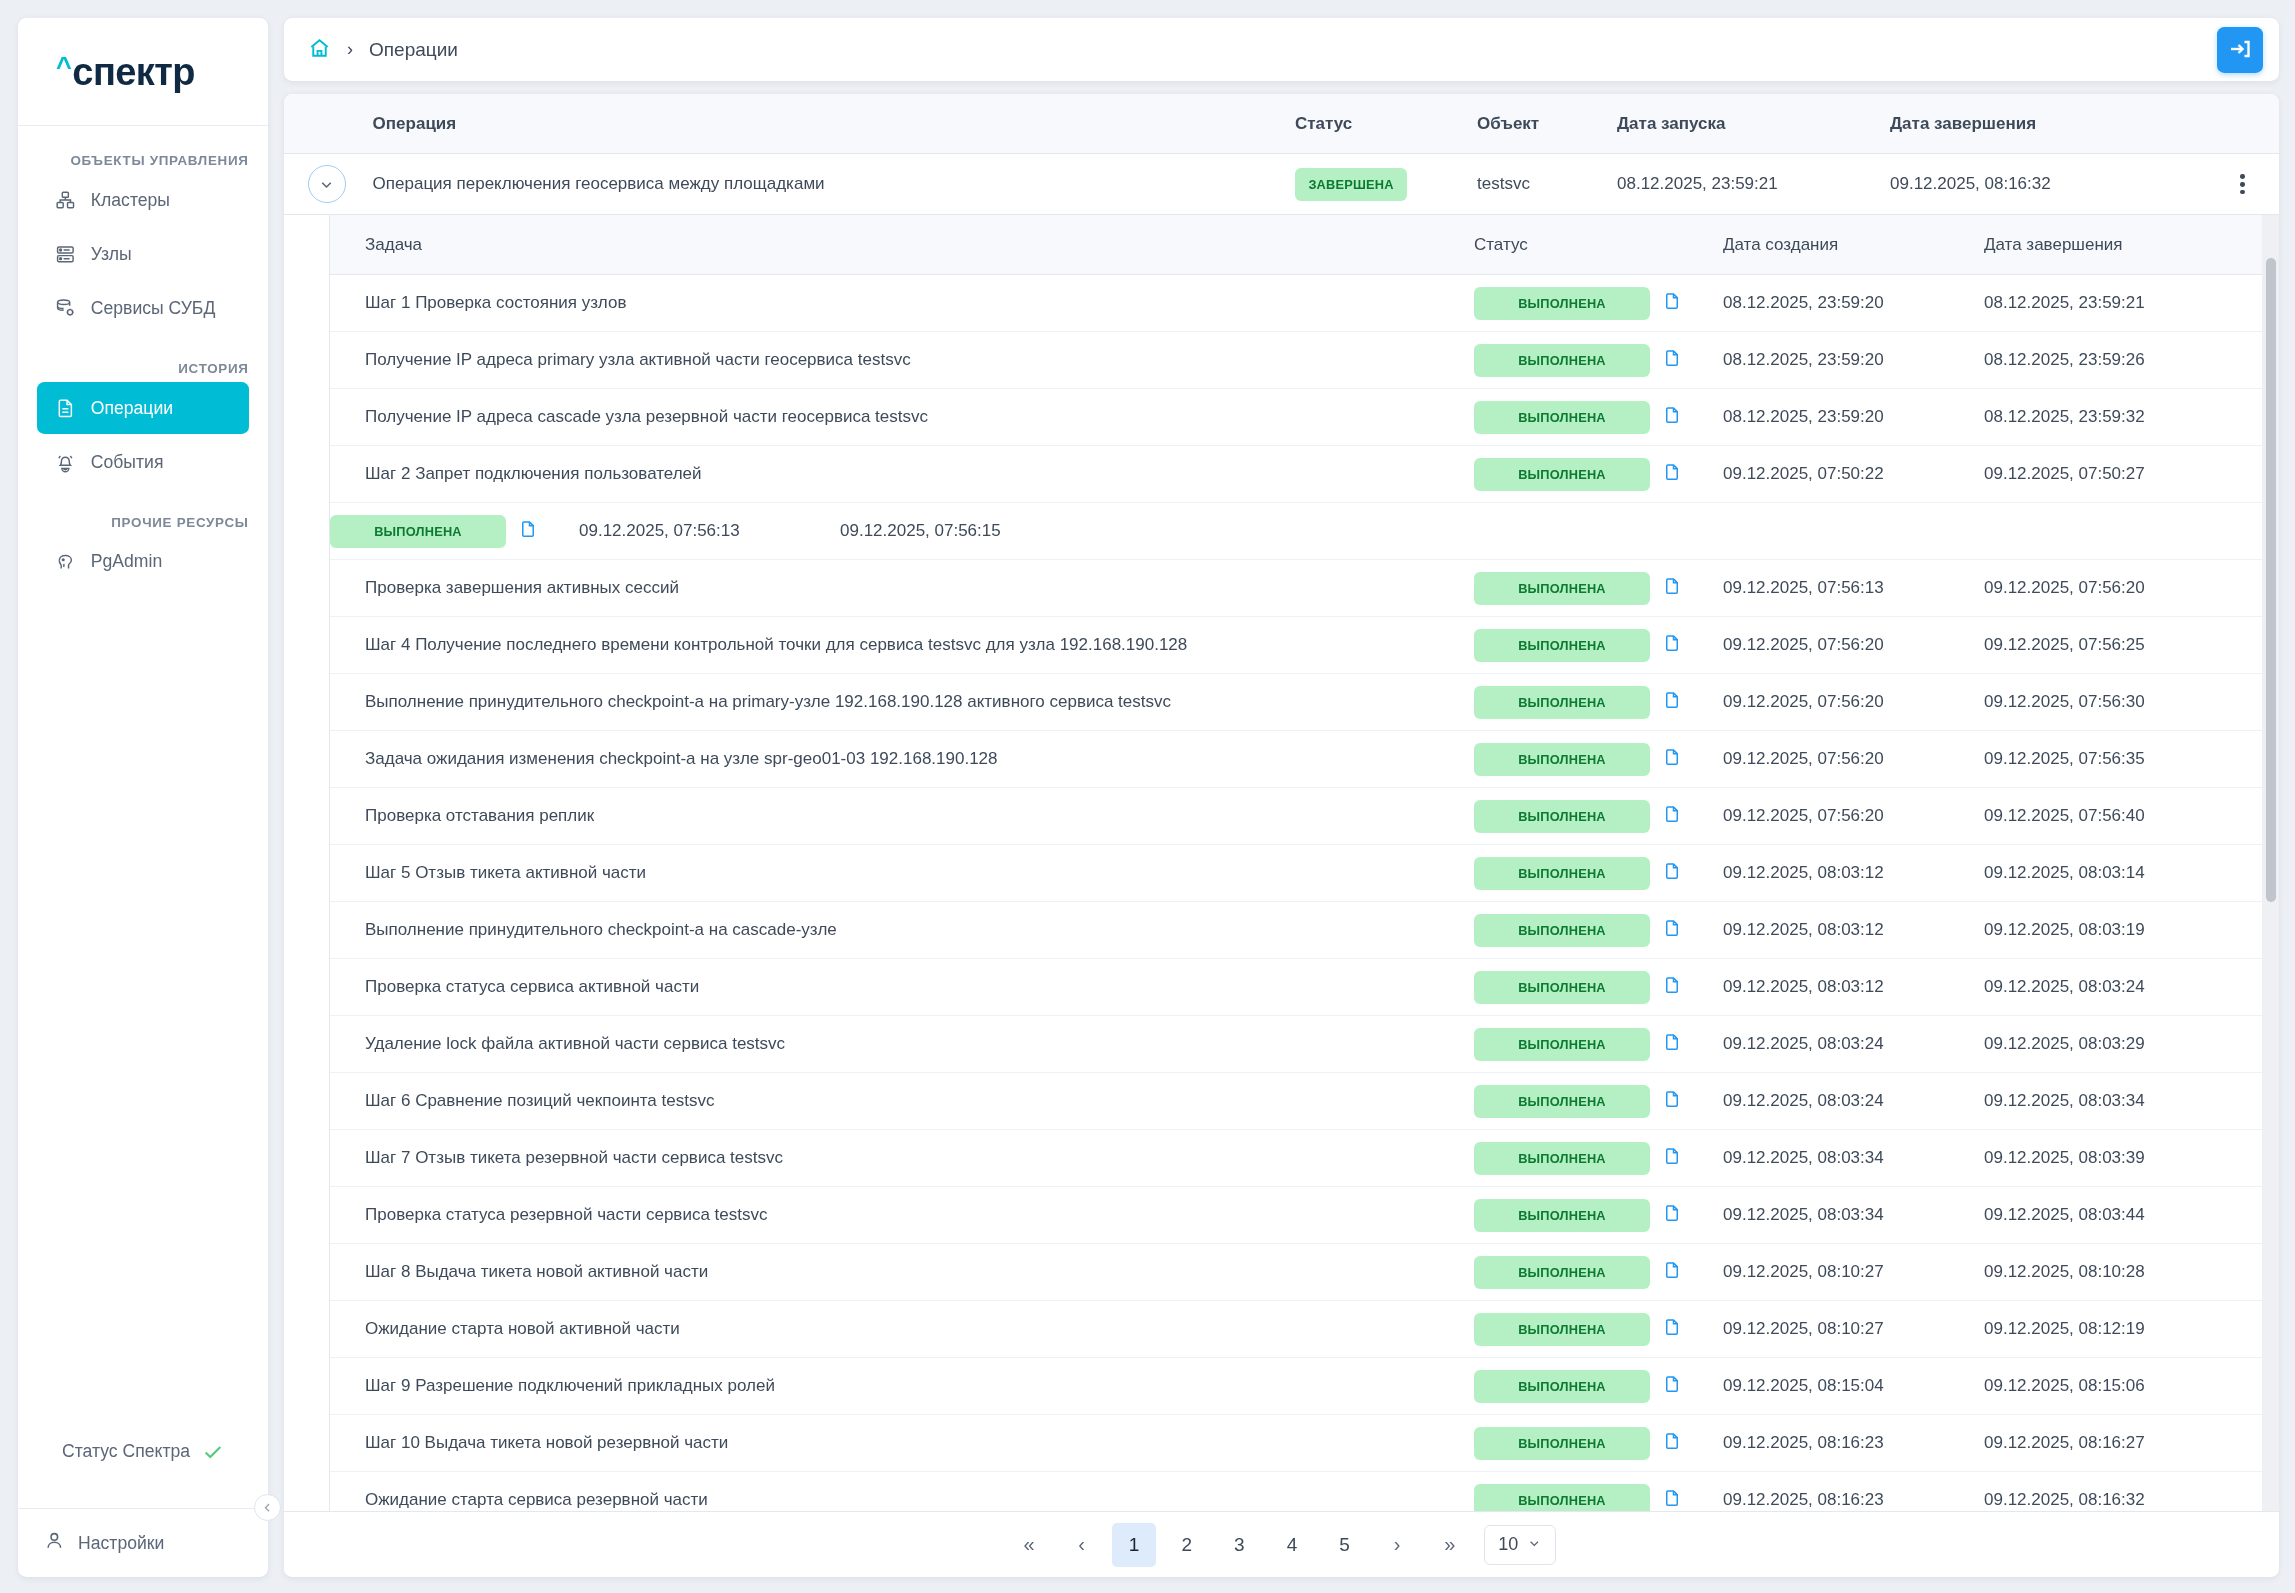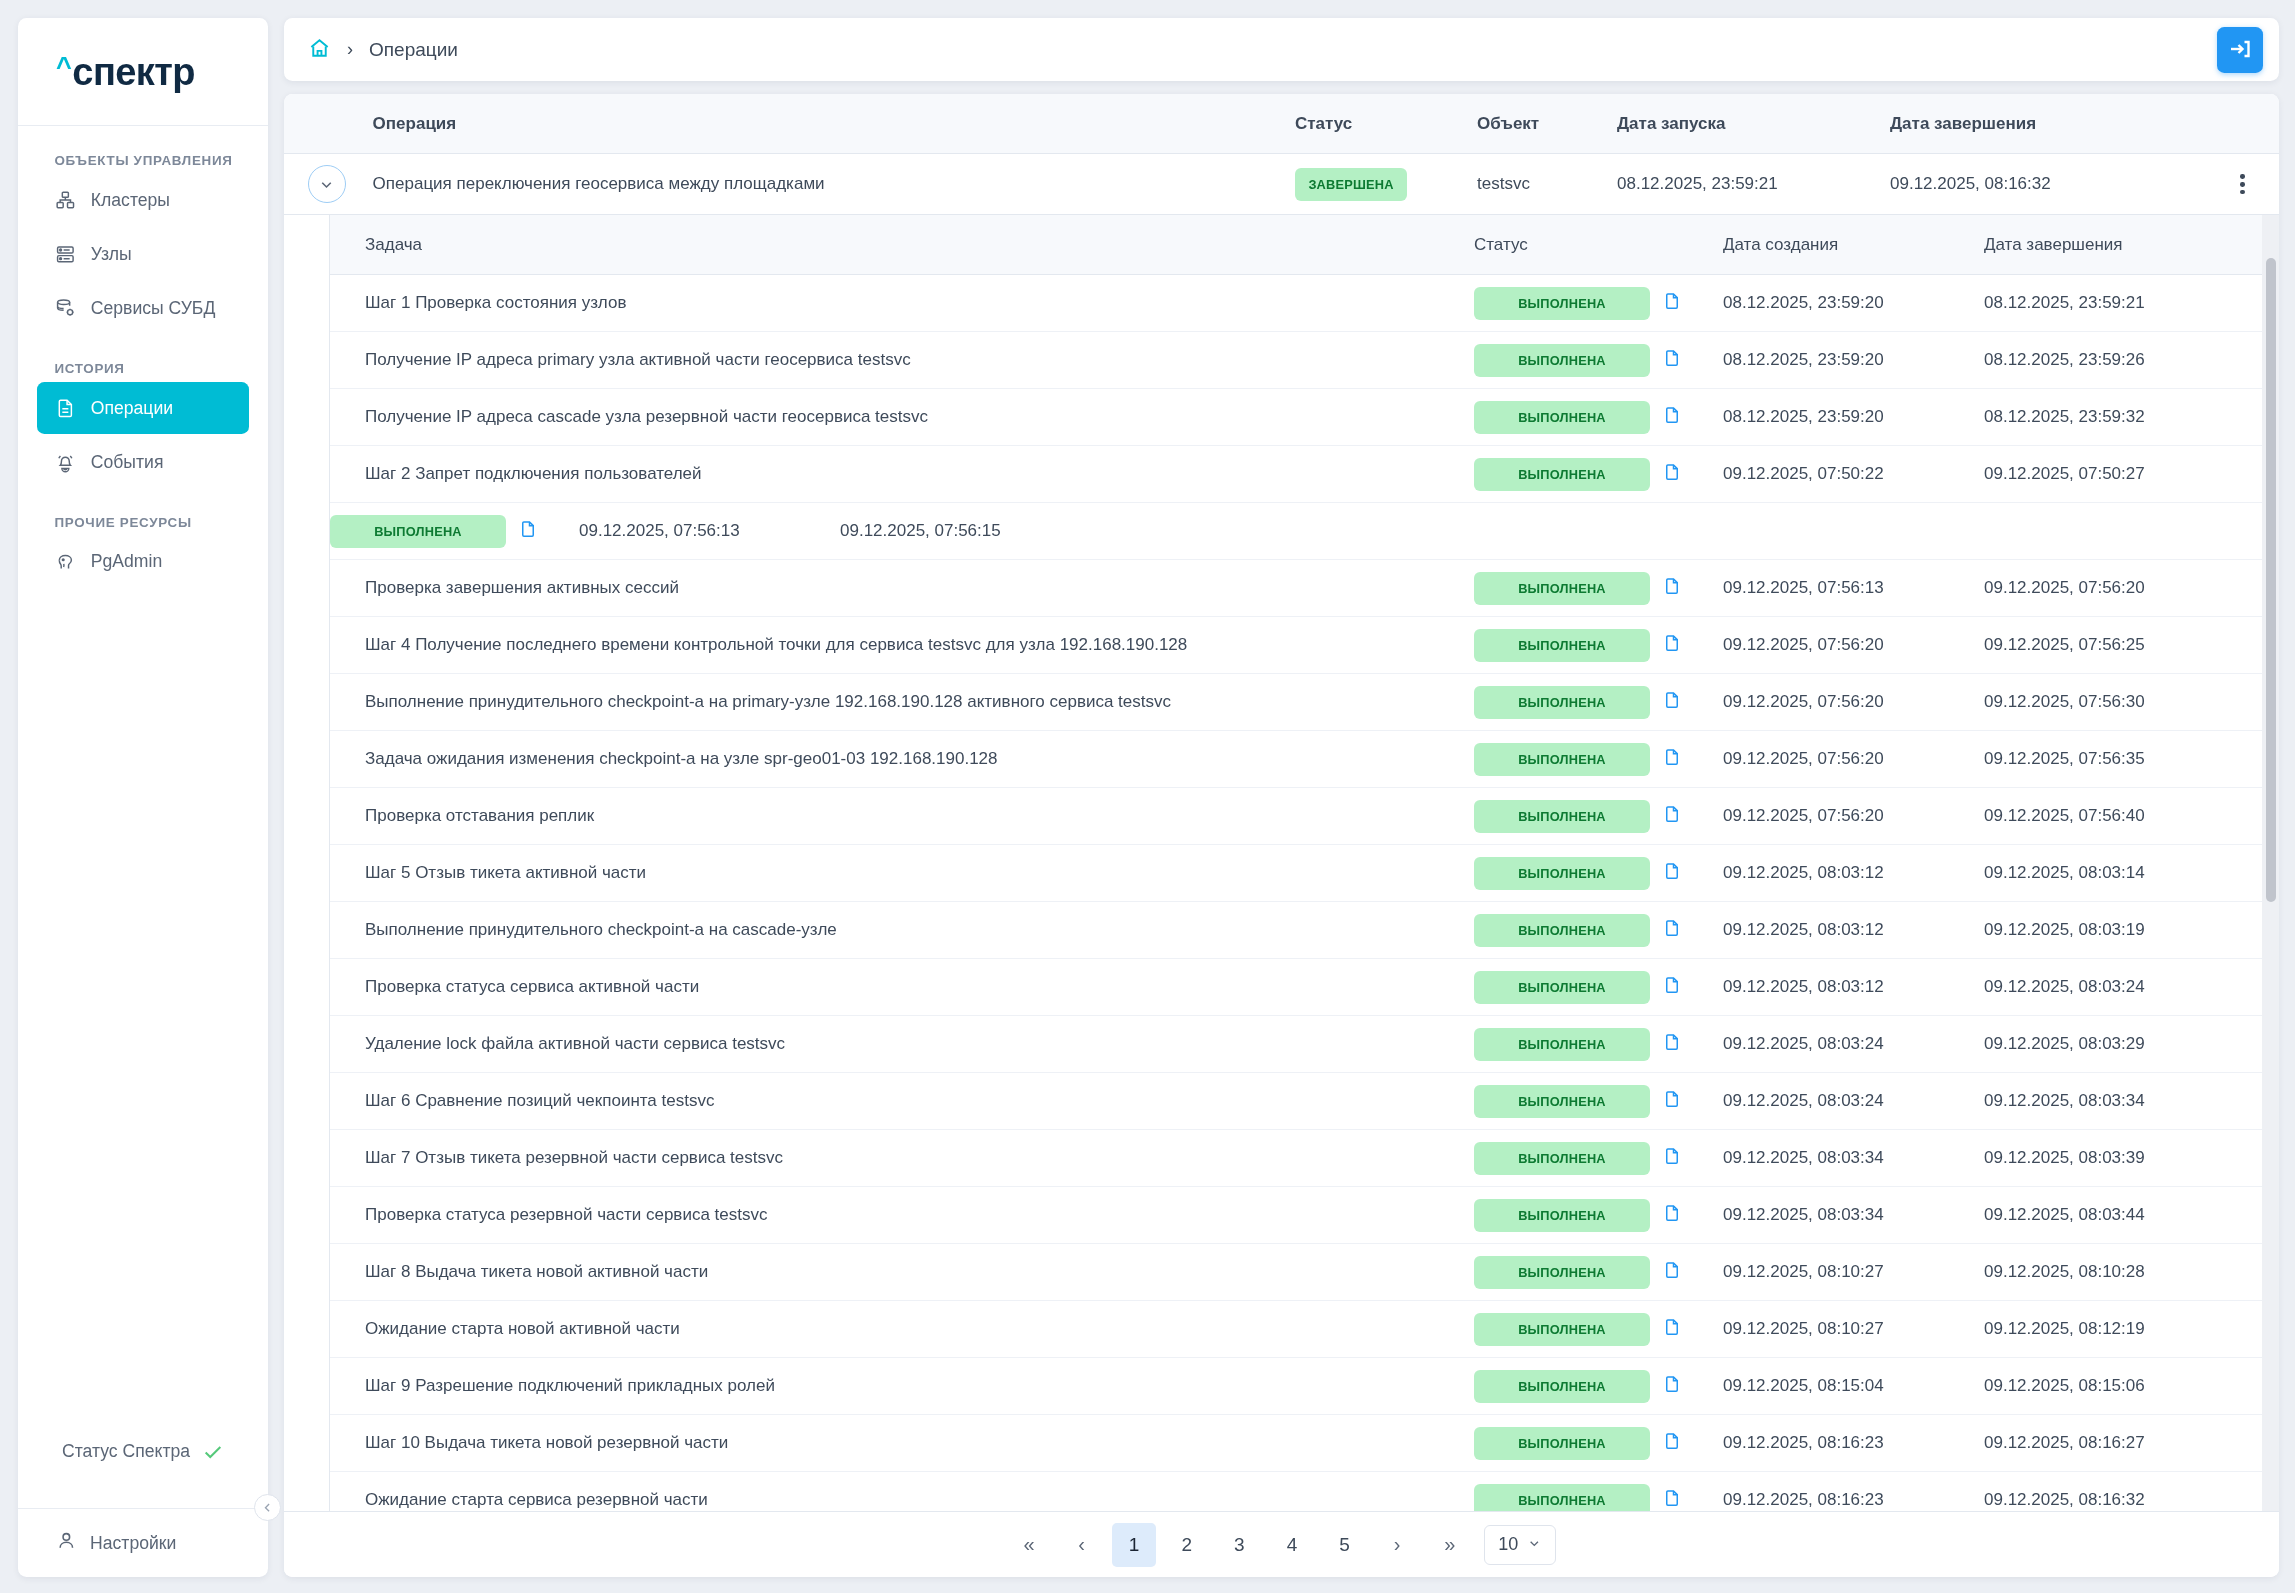--- a/index.html
+++ b/index.html
@@ -54,20 +54,21 @@
     margin-right: 1.2px;
   }
   .nav { padding: 27px 19.4px 0 19.4px; flex: 1; }
   .nav-section {
     font-size: 13.4px;
     font-weight: 700;
     letter-spacing: 0.7px;
     color: #7d8899;
     padding: 0 0 6px 17px;
     text-transform: uppercase;
+    text-align: right;
   }
   .nav-section.spaced { padding-top: 24px; }
   .nav-item {
     display: flex;
     align-items: center;
     gap: 13.4px;
     height: 52px;
     padding: 0 16px;
     border-radius: 7.3px;
     color: #5b6676;
@@ -105,21 +106,20 @@
     z-index: 5;
   }
   .settings-row {
     height: 68px;
     display: flex;
     align-items: center;
     gap: 13.4px;
     padding-left: 26px;
     font-size: 17.6px;
     color: #5b6676;
-    margin-left: 12px;
   }
 
   
   .main {
     flex: 1;
     min-width: 0;
     display: flex;
     flex-direction: column;
     gap: 13.4px;
   }

